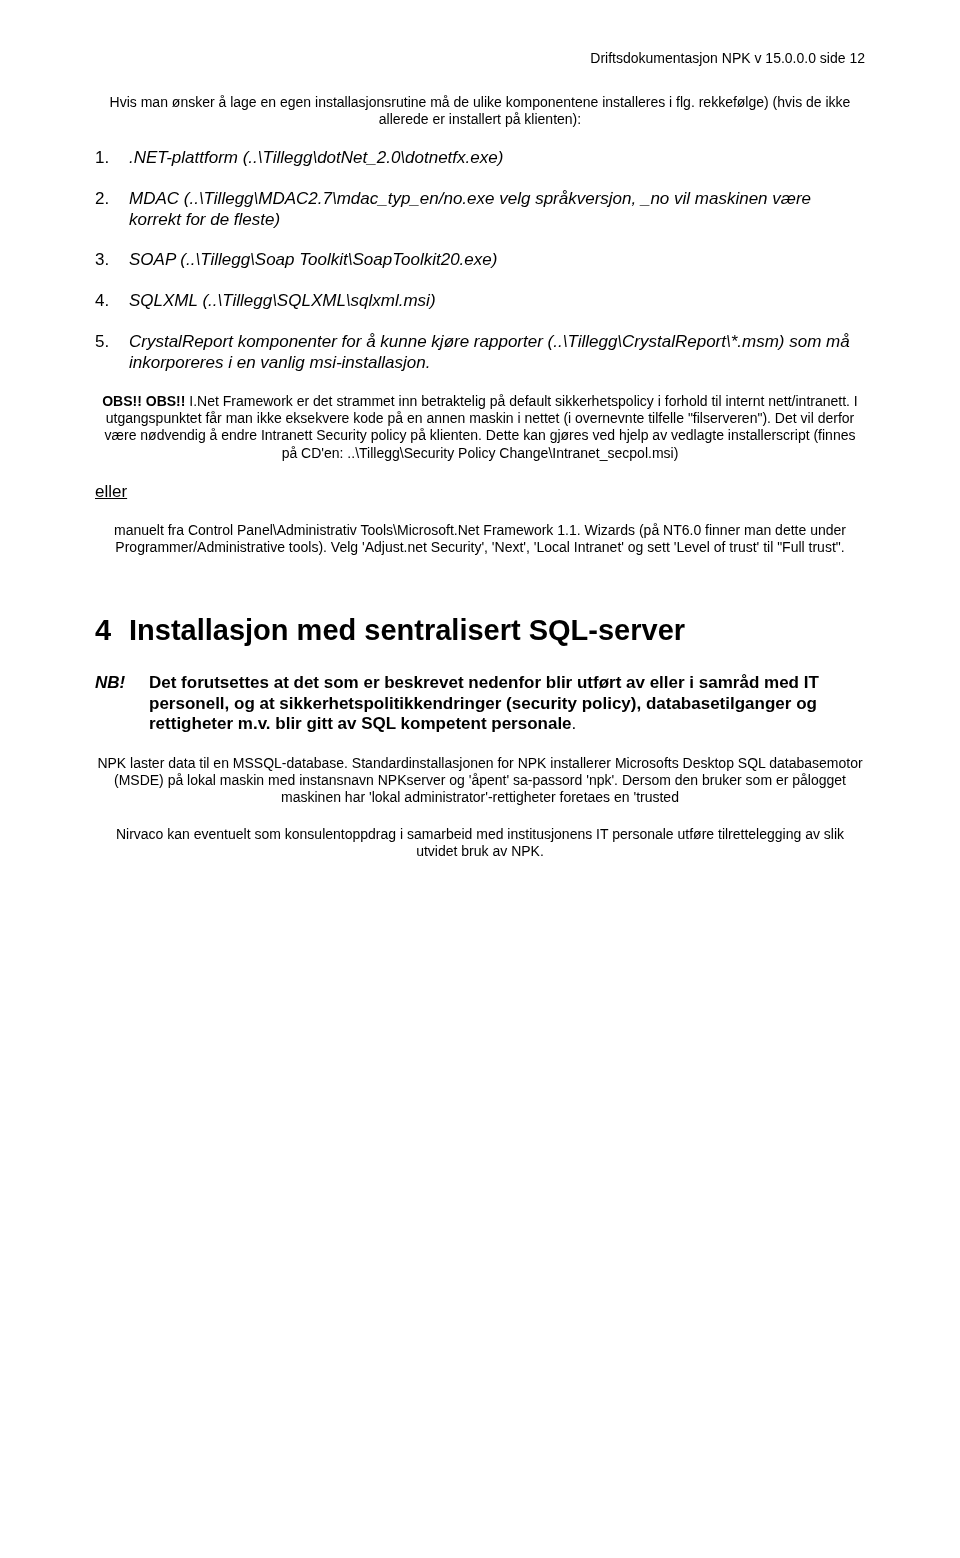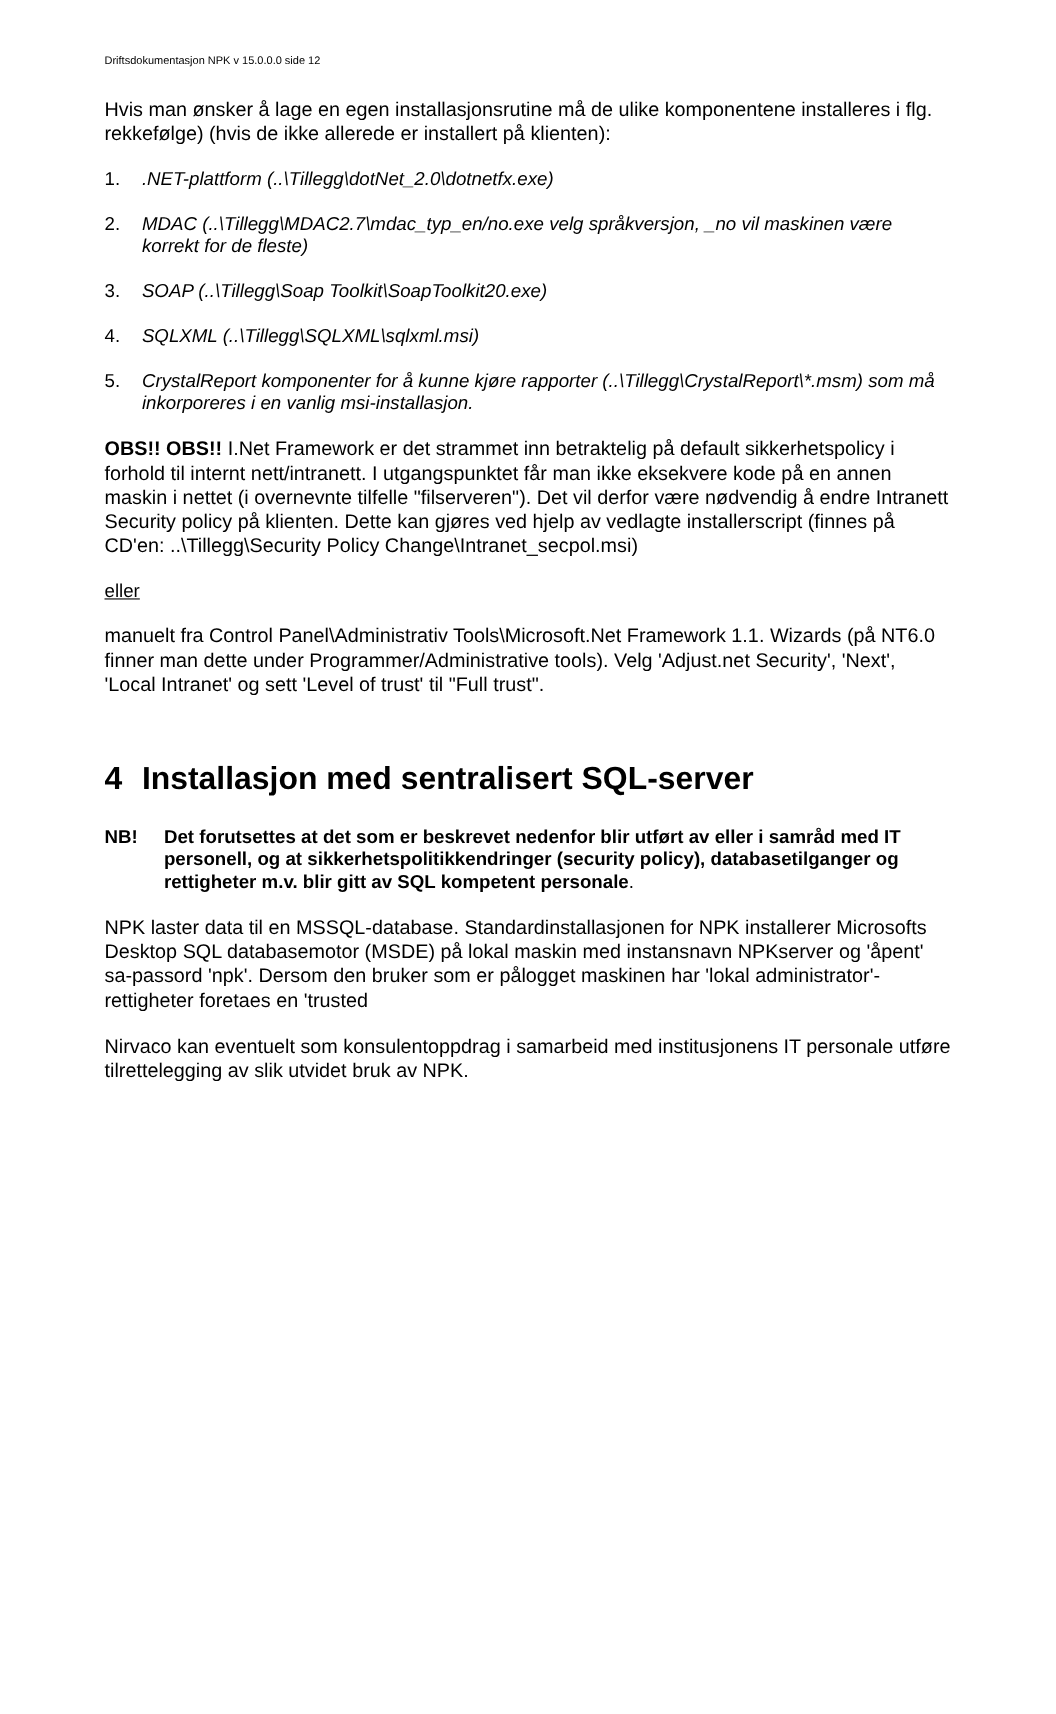--- a/index.html
+++ b/index.html
@@ -10,28 +10,29 @@
     color: #000;
   }
   .page {
     width: 960px;
     min-height: 1558px;
     padding: 50px 95px 60px 95px;
     box-sizing: border-box;
     position: relative;
   }
   .header-line {
-    text-align: left;
-    font-size: 10px;
+    text-align: right;
+    font-size: 14px;
     margin-bottom: 28px;
   }
   .para {
-    font-size: 18px;
+    font-size: 14px;
     line-height: 1.22;
     margin-bottom: 20px;
+    text-align: center;
   }
   .list-item {
     font-size: 17px;
     line-height: 1.22;
     margin-bottom: 20px;
     display: flex;
   }
   .list-num {
     width: 34px;
     flex-shrink: 0;
@@ -61,20 +62,21 @@
   .nb-row {
     font-size: 17px;
     line-height: 1.22;
     display: flex;
     margin-bottom: 20px;
   }
   .nb-label {
     font-weight: bold;
     width: 54px;
     flex-shrink: 0;
+    font-style: italic;
   }
   .nb-body {
     font-weight: bold;
     flex: 1;
   }
   .nb-body .unbold { font-weight: normal; }
 </style>
 </head>
 <body>
 

